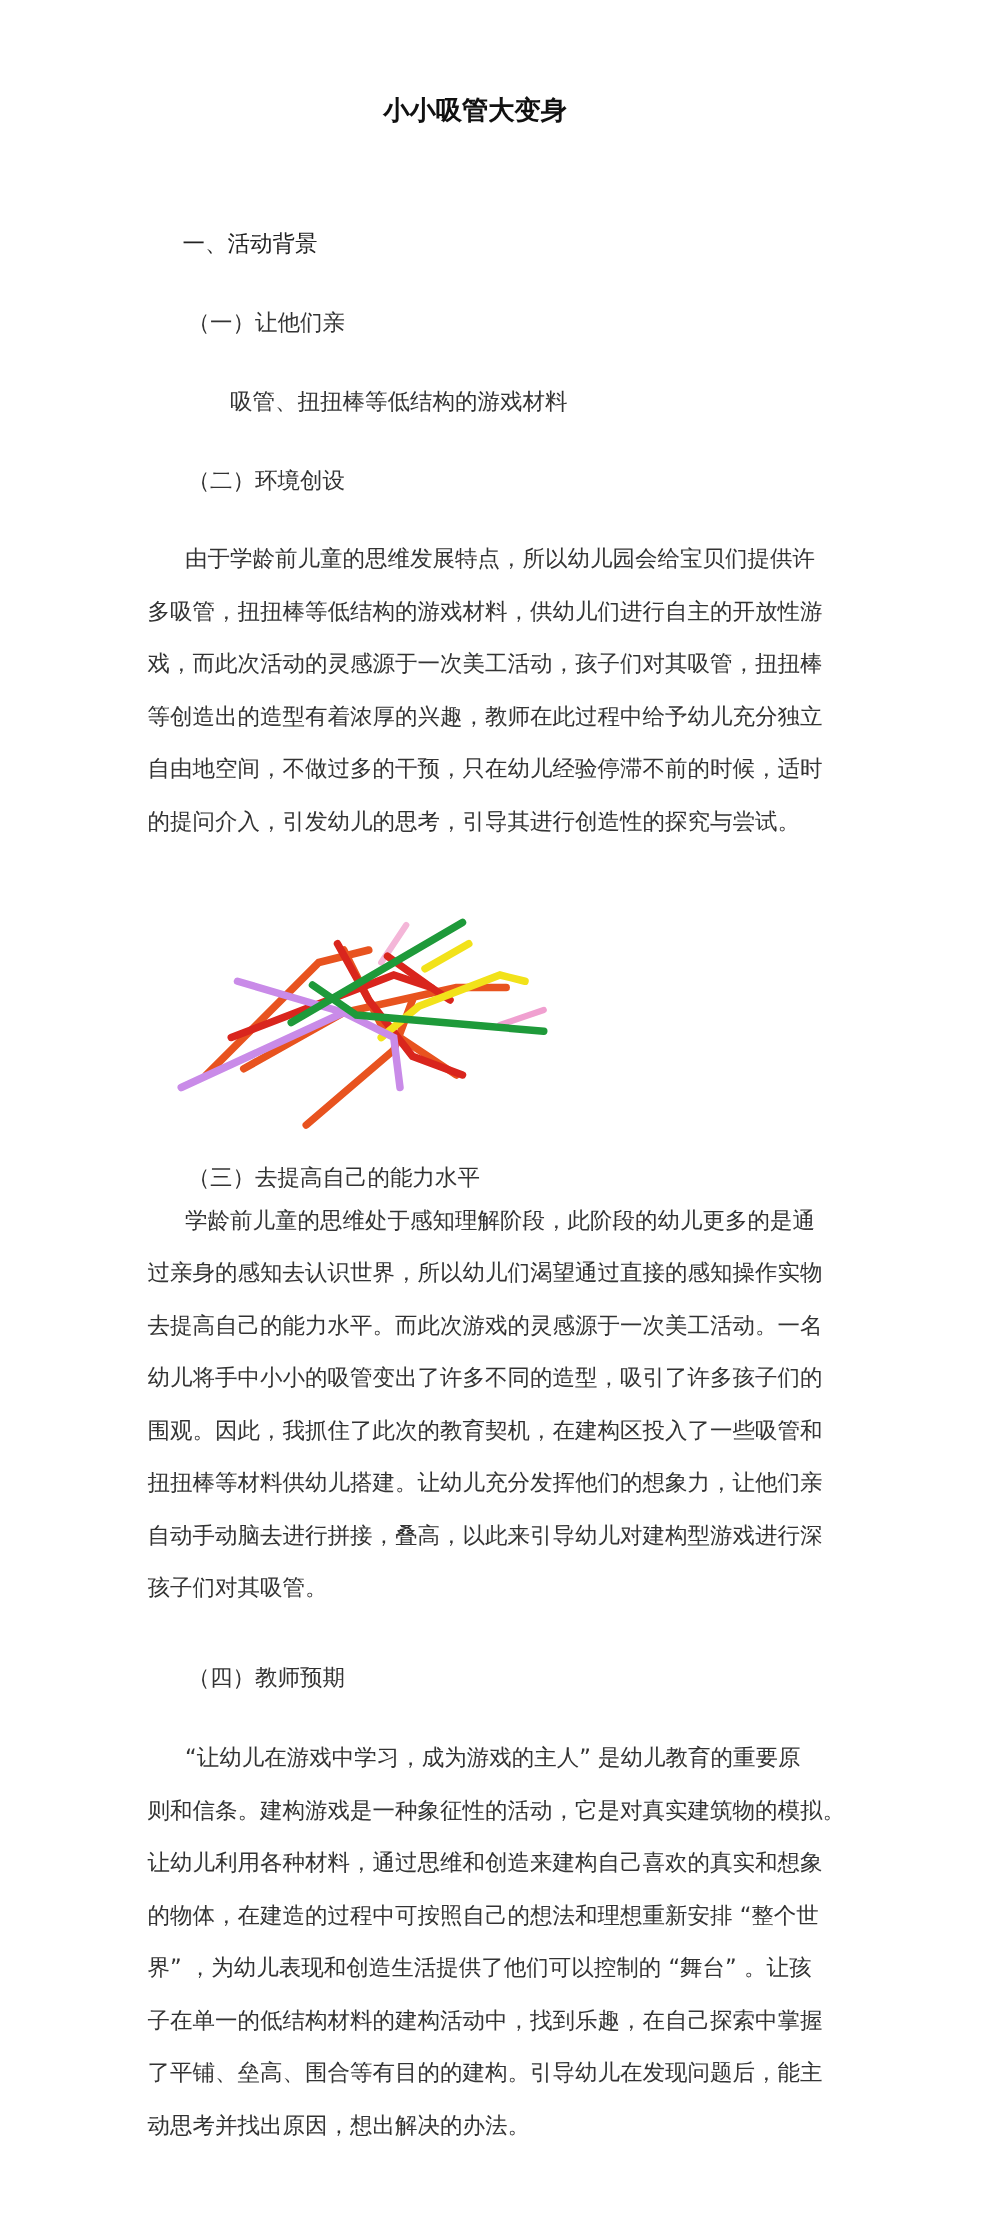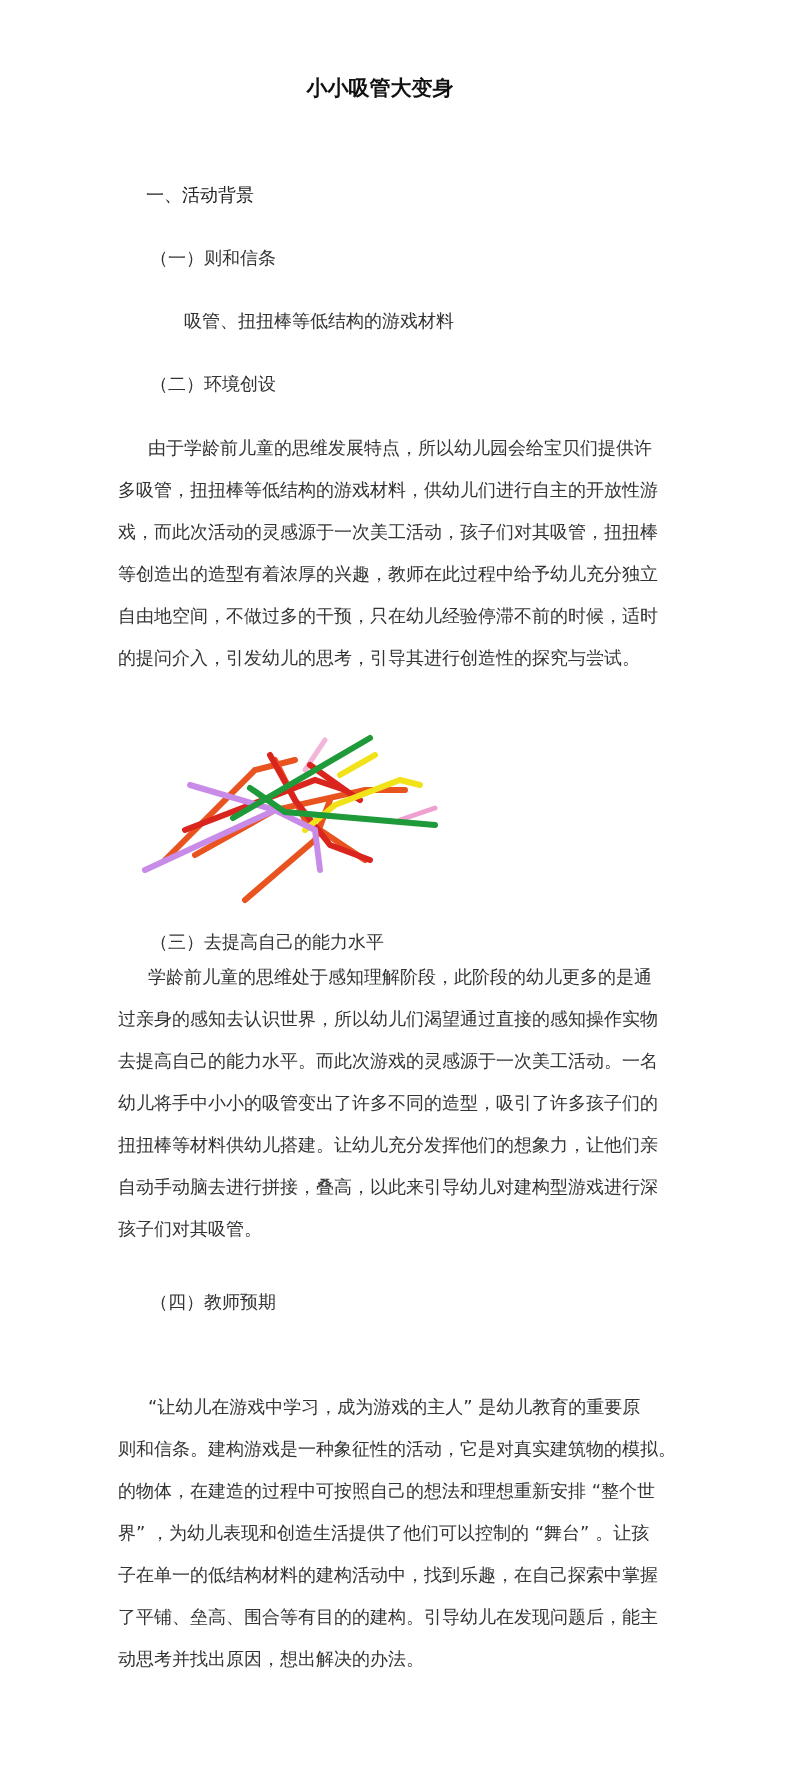--- a/index.html
+++ b/index.html
@@ -37,21 +37,21 @@
   </style>
 </head>
 <body>
 
 <div>
 
   <div class="title">小小吸管大变身</div>
 
   <div class="h1">一、活动背景</div>
 
-  <div class="h2" style="top:246px;">（一）则和信条</div>
+  <div class="h2" style="top:246px;">（一）让他们亲</div>
   <div class="plain" style="top:309px;padding-left:39px;">吸管、扭扭棒等低结构的游戏材料</div>
 
   <div class="h2" style="top:372px;">（二）环境创设</div>
 
   <div class="para" style="top:427px;">
     <span class="line indent">由于学龄前儿童的思维发展特点，所以幼儿园会给宝贝们提供许</span>
     <span class="line">多吸管，扭扭棒等低结构的游戏材料，供幼儿们进行自主的开放性游</span>
     <span class="line">戏，而此次活动的灵感源于一次美工活动，孩子们对其吸管，扭扭棒</span>
     <span class="line">等创造出的造型有着浓厚的兴趣，教师在此过程中给予幼儿充分独立</span>
     <span class="line">自由地空间，不做过多的干预，只在幼儿经验停滞不前的时候，适时</span>
@@ -80,30 +80,32 @@
     </svg>
   </div>
 
   <div class="h2" style="top:930px;">（三）去提高自己的能力水平</div>
 
   <div class="para" style="top:956px;">
     <span class="line indent">学龄前儿童的思维处于感知理解阶段，此阶段的幼儿更多的是通</span>
     <span class="line">过亲身的感知去认识世界，所以幼儿们渴望通过直接的感知操作实物</span>
     <span class="line">去提高自己的能力水平。而此次游戏的灵感源于一次美工活动。一名</span>
     <span class="line">幼儿将手中小小的吸管变出了许多不同的造型，吸引了许多孩子们的</span>
+    <span class="line">围观。因此，我抓住了此次的教育契机，在建构区投入了一些吸管和</span>
     <span class="line">扭扭棒等材料供幼儿搭建。让幼儿充分发挥他们的想象力，让他们亲</span>
     <span class="line">自动手动脑去进行拼接，叠高，以此来引导幼儿对建构型游戏进行深</span>
     <span class="line">孩子们对其吸管。</span>
   </div>
 
-  <div class="h2" style="top:1290px;">（四）教师预期</div>
+  <div class="h2" style="top:1330px;">（四）教师预期</div>
 
   <div class="para" style="top:1386px;">
     <span class="line indent">“让幼儿在游戏中学习，成为游戏的主人” 是幼儿教育的重要原</span>
     <span class="line">则和信条。建构游戏是一种象征性的活动，它是对真实建筑物的模拟。</span>
+    <span class="line">让幼儿利用各种材料，通过思维和创造来建构自己喜欢的真实和想象</span>
     <span class="line">的物体，在建造的过程中可按照自己的想法和理想重新安排 “整个世</span>
     <span class="line">界” ，为幼儿表现和创造生活提供了他们可以控制的 “舞台” 。让孩</span>
     <span class="line">子在单一的低结构材料的建构活动中，找到乐趣，在自己探索中掌握</span>
     <span class="line">了平铺、垒高、围合等有目的的建构。引导幼儿在发现问题后，能主</span>
     <span class="line">动思考并找出原因，想出解决的办法。</span>
   </div>
 
 </div>
 
 </body></html>

